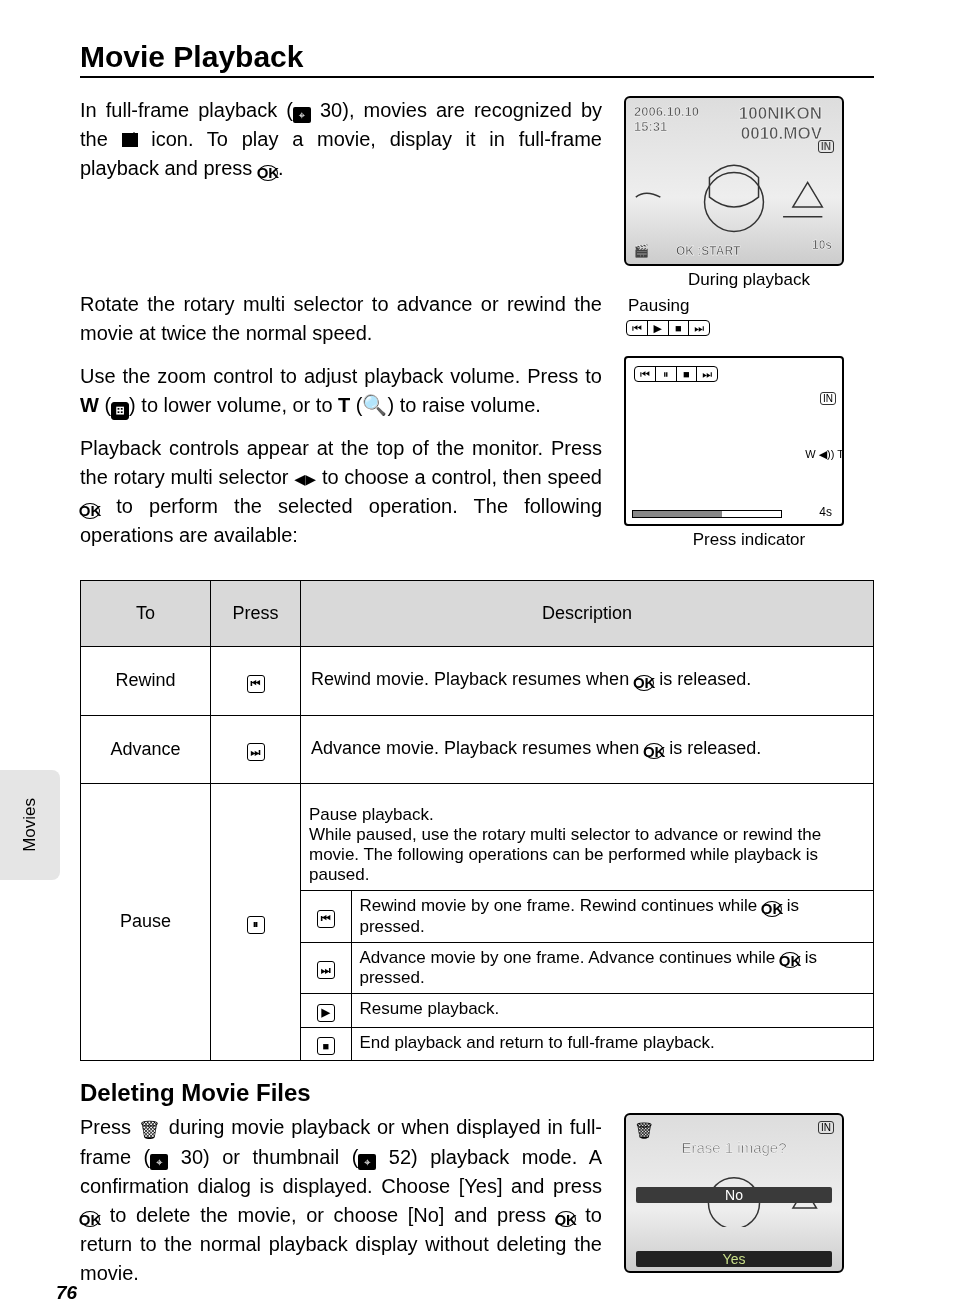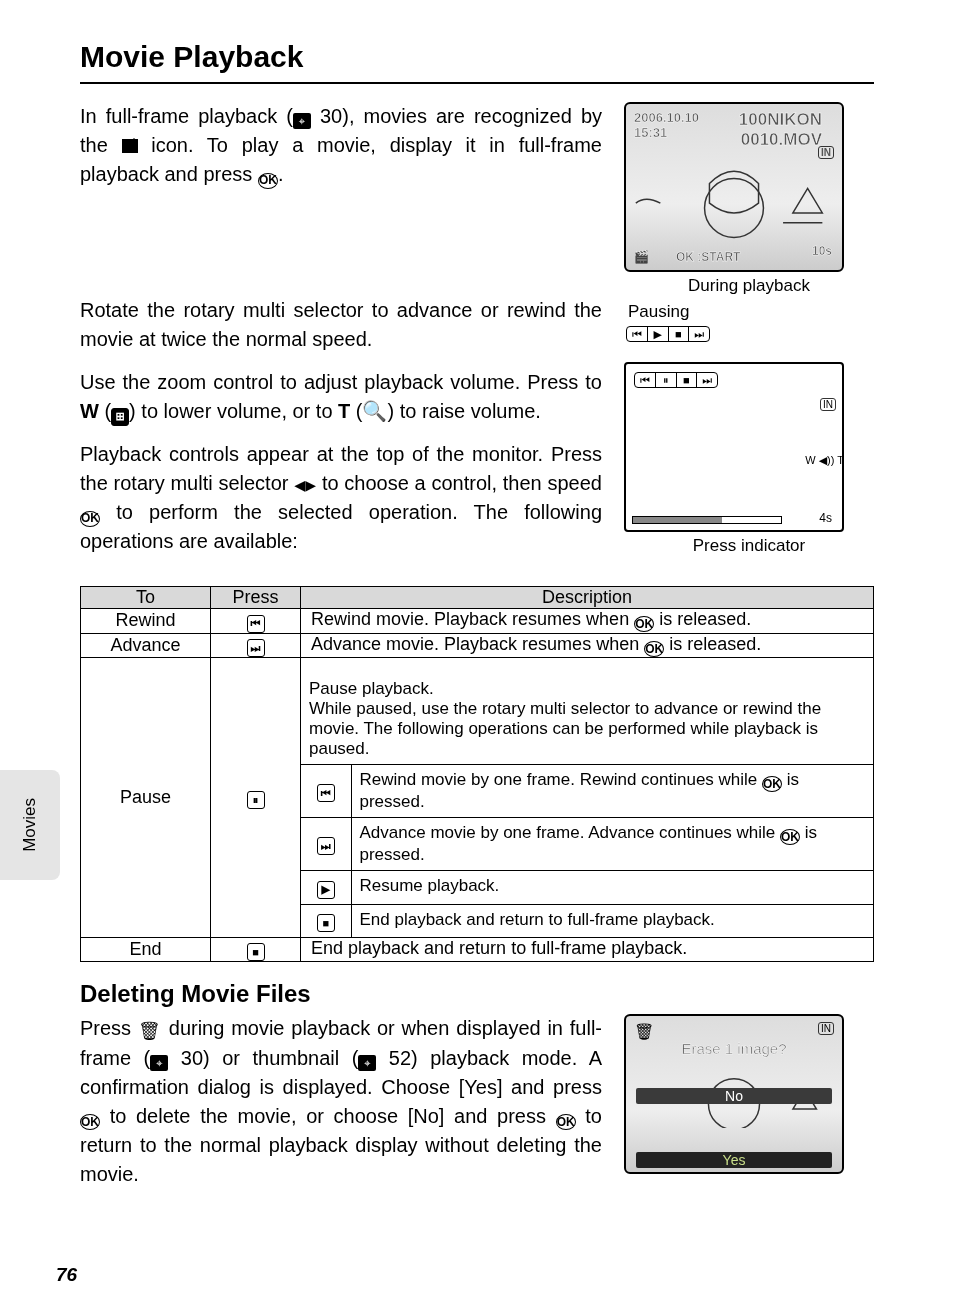--- a/index.html
+++ b/index.html
@@ -1,18 +1,18 @@
 <!DOCTYPE html>
 <html><head>
 <meta charset="utf-8">
 <style>
   * { box-sizing: border-box; margin: 0; padding: 0; }
   body { background: #808080; font-family: Arial, Helvetica, sans-serif; display: flex; justify-content: center; }
   .page { background: #fff; width: 954px; min-height: 1314px; padding: 40px 80px 30px 80px; position: relative; }
-  .h1 { font-size: 30px; font-weight: bold; border-bottom: 2px solid #000; padding-bottom: 8px; margin-bottom: 18px; }
+  .h1 { font-size: 30px; font-weight: bold; border-bottom: 2px solid #000; padding-bottom: 2px; margin-bottom: 18px; }
   .h2 { font-size: 24px; font-weight: bold; margin-top: 18px; margin-bottom: 6px; }
   .row { display: flex; gap: 22px; align-items: flex-start; }
   .para { font-size: 20px; line-height: 1.45; text-align: justify; margin-bottom: 14px; }
   .col-left { flex: 1; }
   .col-right { width: 250px; flex-shrink: 0; }
   .screen { border: 2px solid #000; border-radius: 6px; width: 220px; height: 170px; background: linear-gradient(#ddd 0%, #eee 60%, #ccc 100%); position: relative; font-family: Arial; font-weight: bold; color: #555; }
   .screen .tl { position: absolute; top: 6px; left: 8px; font-size: 13px; -webkit-text-stroke: 0.5px #fff; }
   .screen .tr { position: absolute; top: 6px; right: 20px; font-size: 17px; text-align: right; -webkit-text-stroke: 0.5px #fff; }
   .screen .bl { position: absolute; bottom: 6px; left: 8px; font-size: 12px; -webkit-text-stroke: 0.5px #fff; }
   .screen .bc { position: absolute; bottom: 6px; left: 50px; font-size: 12px; -webkit-text-stroke: 0.5px #fff; }
@@ -33,35 +33,35 @@
   .arrow-line{position:absolute; top:24px; left:30px; height:10px; border-left:1.5px solid #000;}
   .arrow-line:after{content:"";position:absolute;bottom:-4px;left:-4px;border:4px solid transparent;border-top-color:#000;}
   .screen3 { border: 2px solid #000; border-radius: 6px; width: 220px; height: 160px; background: linear-gradient(#ddd 0%, #eee 60%, #ccc 100%); position: relative;}
   .screen3 .q { position:absolute; top:24px; left:0; right:0; text-align:center; font-size:15px; font-weight:normal; -webkit-text-stroke: 0.5px #fff; color:#555;}
   .screen3 .opts { position:absolute; bottom:4px; left:10px; right:10px;}
   .screen3 .opt { text-align:center; font-size:14px; color:#fff; background:#3a3a3a; border-radius:2px;margin-top:48px;}
   .screen3 .opt.sel { background:#222; color:#c9df8a;}
   .screen3 .trash{position:absolute;top:6px;left:8px;font-size:16px;}
   .screen3 .in3{position:absolute;top:6px;right:8px;font-size:10px;border:1px solid #333;border-radius:3px;padding:0 2px;}
   table { width: 100%; border-collapse: collapse; margin-top: 16px; font-size: 18px; }
-  th, td { border: 1px solid #000; padding: 0 10px; vertical-align: top; }
+  th, td { border: 1px solid #000; padding: 22px 10px; vertical-align: top; }
   th { background: #d9d9d9; font-weight: normal; text-align: center; }
   td.c { text-align: center; vertical-align: middle; }
   .nested { width: 100%; border-collapse: collapse; }
   .nested td { border: 1px solid #000; padding: 5px 8px; font-size: 17px;}
   .nested tr:first-child td { border-top:none;}
   .nested tr td:first-child{border-left:none;}
   .nested tr td:last-child{border-right:none;}
   .nested tr:last-child td{border-bottom:none;}
   .side-tab { position:absolute; left:0; top:770px; width:60px; height:110px; background:#e5e5e5; border-top-right-radius:8px; border-bottom-right-radius:8px; display:flex; align-items:center; justify-content:center;}
   .side-tab span{ writing-mode: vertical-rl; transform: rotate(180deg); font-size:17px;}
   .pagenum { position:absolute; bottom:28px; left:56px; font-size:19px; font-style: italic; font-weight:bold;}
   .glyph { display:inline-flex; align-items:center; justify-content:center; min-width:18px; height:18px; border:1.5px solid #000; border-radius:3px; font-size:11px; vertical-align:-2px; padding:0 1px; font-weight:bold; background:#fff;}
   .glyph.dark{background:#000;color:#fff;}
-  .ok { display:inline-flex; align-items:center; justify-content:center; width:20px; height:16px; border:1.5px solid #000; border-radius:50%; font-size:12px; font-weight:bold; vertical-align:-3px;}
+  .ok { display:inline-flex; align-items:center; justify-content:center; width:20px; height:16px; border:1.5px solid #000; border-radius:50%; font-size:15px; font-weight:bold; vertical-align:-3px;}
   .tri{font-size:14px;}
   .movie-icon{display:inline-block;width:16px;height:14px;background:#000;vertical-align:-1px;position:relative;}
   .movie-icon:before{content:"";position:absolute;top:-4px;left:9px;border:3px solid transparent;border-bottom-color:#000;}
   .trash-icon{font-size:18px;vertical-align:-2px;}
   .pg-icon{display:inline-block;width:18px;height:16px;background:#000;color:#fff;font-size:11px;text-align:center;line-height:16px;vertical-align:-2px;border-radius:2px;}
   .face-svg{position:absolute;top:50px;left:0;right:0;bottom:30px;}
 </style>
 </head>
 <body>
 
@@ -177,25 +177,20 @@
                   <td>Resume playback.</td>
                 </tr>
             <tr>
                   <td class="c"><span class="glyph">■</span></td>
                   <td>End playback and return to full-frame playback.</td>
                 </tr>
           </tbody>
             </table>
         </td>
       </tr>
-      <tr>
-        <td class="c">End</td>
-        <td class="c"><span class="glyph">■</span></td>
-        <td>End playback and return to full-frame playback.</td>
-      </tr>
     </tbody>
   </table>
 
   <h2 class="h2">Deleting Movie Files</h2>
   <div class="row">
     <div class="col-left">
       <p class="para">
         <span>Press </span><span class="trash-icon">🗑</span><span> during movie playback or when displayed in full-frame (</span><span class="pg-icon">⌖</span><span> 30) or thumbnail (</span><span class="pg-icon">⌖</span><span> 52) playback mode. A confirmation dialog is displayed. Choose [Yes] and press </span><span class="ok">OK</span><span> to delete the movie, or choose [No] and press </span><span class="ok">OK</span><span> to return to the normal playback display without deleting the movie.</span>
       </p>
     </div>

